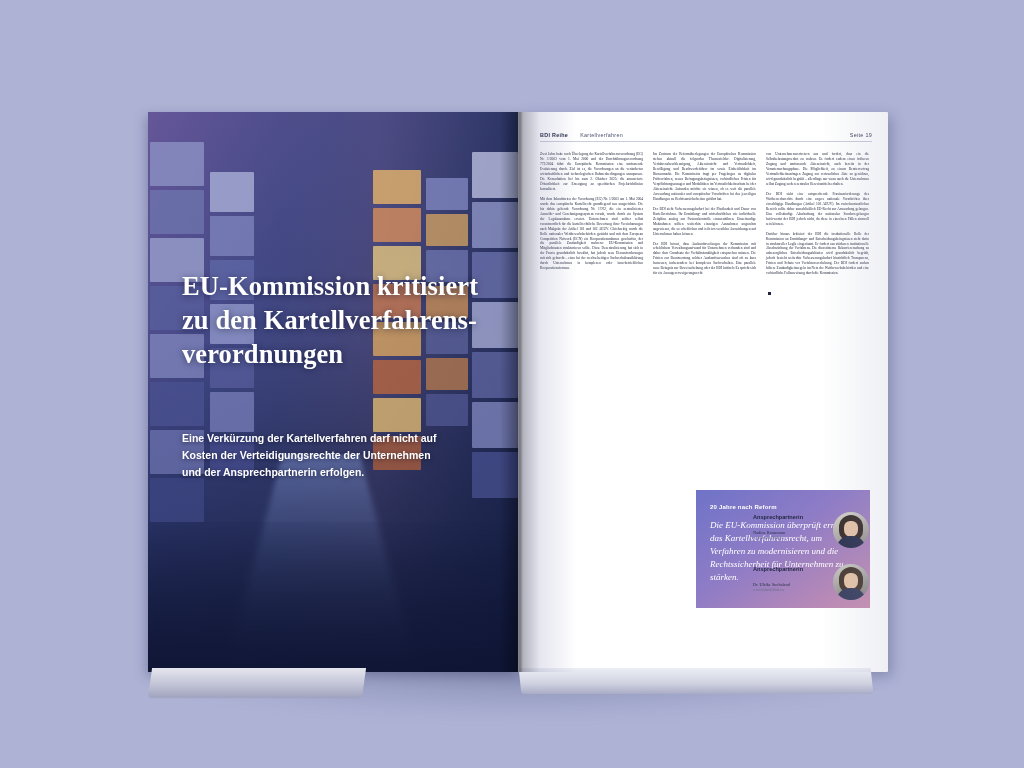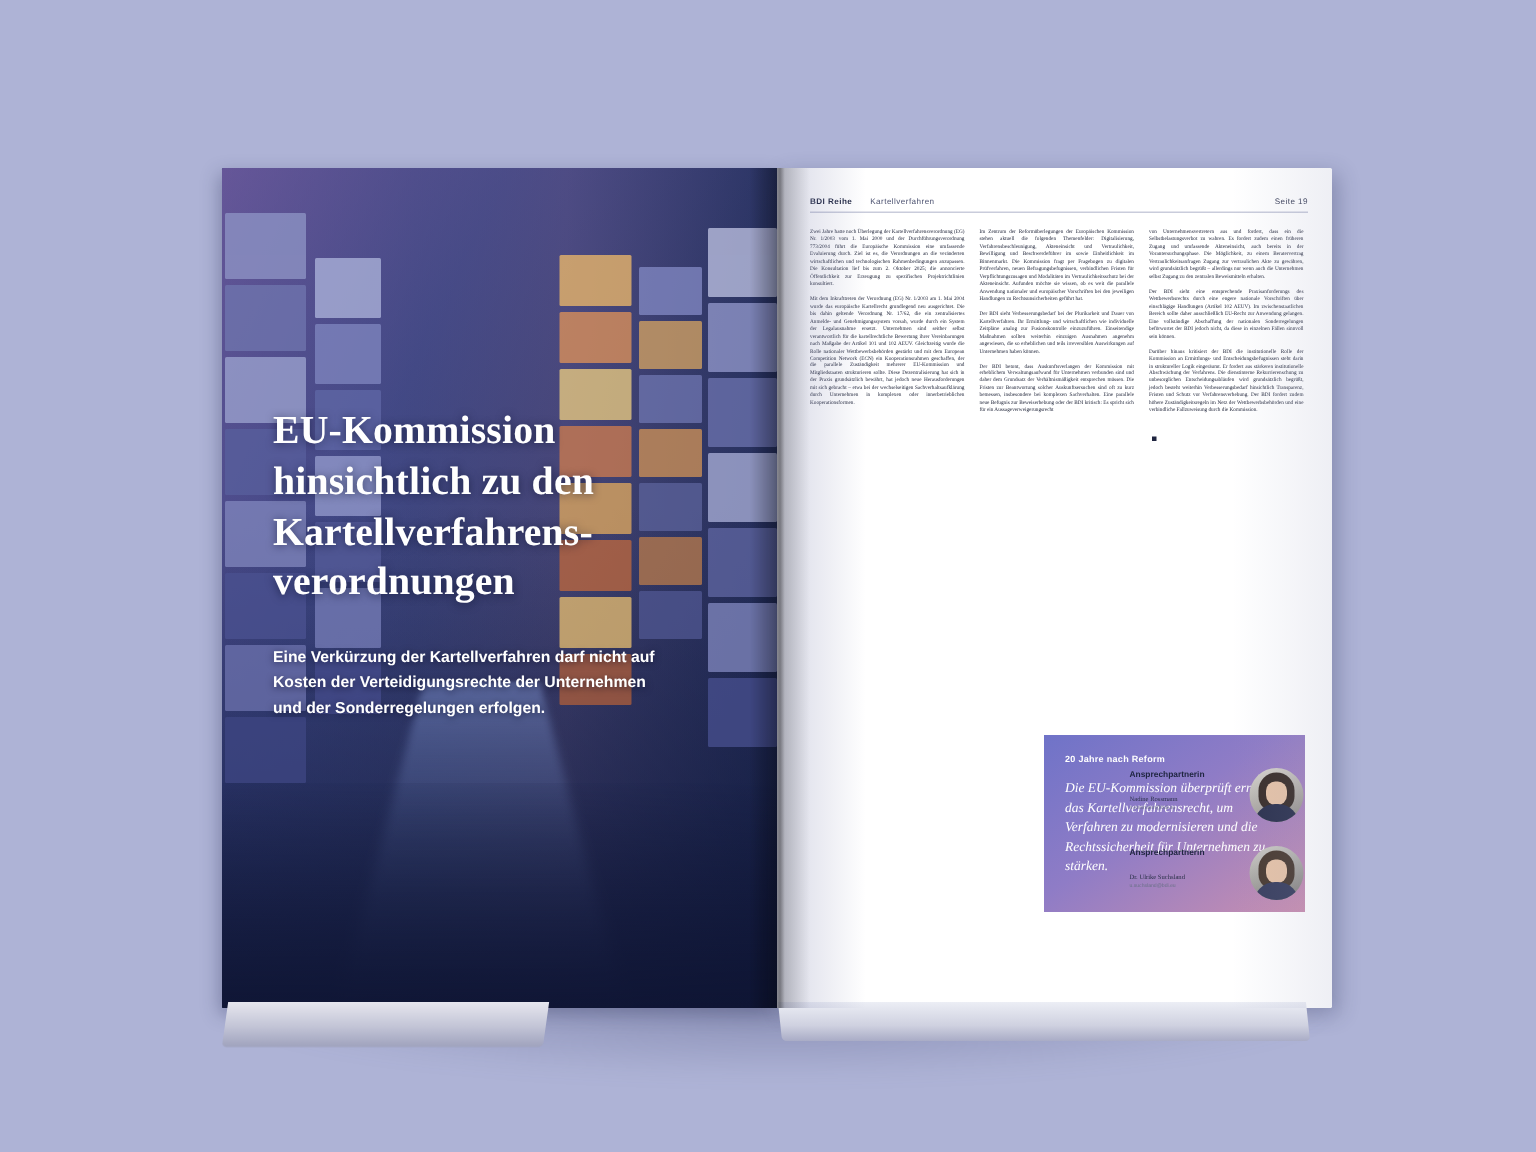--- a/index.html
+++ b/index.html
@@ -363,22 +363,22 @@
           <div class="box" style="left:0;top:190px;width:46px;height:46px;background:#a5abd4;"></div>
           <div class="box" style="left:0;top:240px;width:46px;height:46px;background:#5d649f;"></div>
           <div class="box" style="left:0;top:290px;width:46px;height:46px;background:#7d84bb;"></div>
           <div class="box" style="left:0;top:340px;width:46px;height:46px;background:#474e8d;"></div>
         </div>
 
         <div class="corridor"></div>
         <div class="floor"></div>
       </div>
 
-      <h1 class="headline">EU-Kommission hinsichtlich zu den Kartellverfahrens-verordnungen</h1>
-      <div class="deck">Eine Verkürzung der Kartellverfahren darf nicht auf Kosten der Verteidigungsrechte der Unternehmen und der Sonderregelungen erfolgen.</div>
+      <h1 class="headline">EU-Kommission kritisiert zu den Kartellverfahrens-verordnungen</h1>
+      <div class="deck">Eine Verkürzung der Kartellverfahren darf nicht auf Kosten der Verteidigungsrechte der Unternehmen und der Ansprechpartnerin erfolgen.</div>
     </div>
 
     <div class="page page-right">
 
       <div class="r-head">
         <span class="brand">BDI Reihe</span>
         <span class="sep"></span>
         <span class="crumb">Kartellverfahren</span>
         <span class="pageno">Seite 19</span>
       </div>

